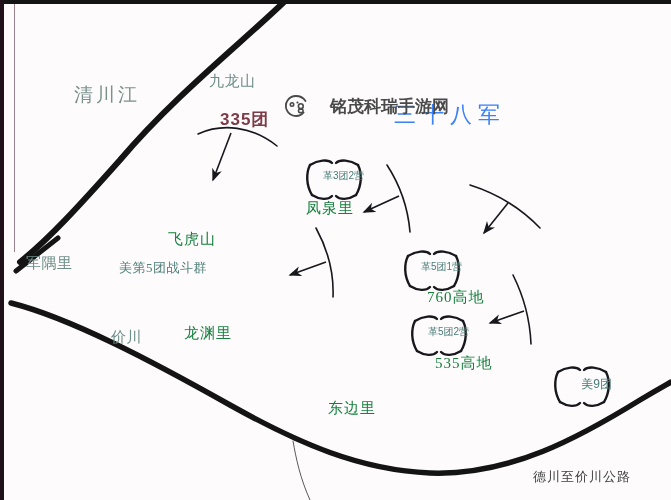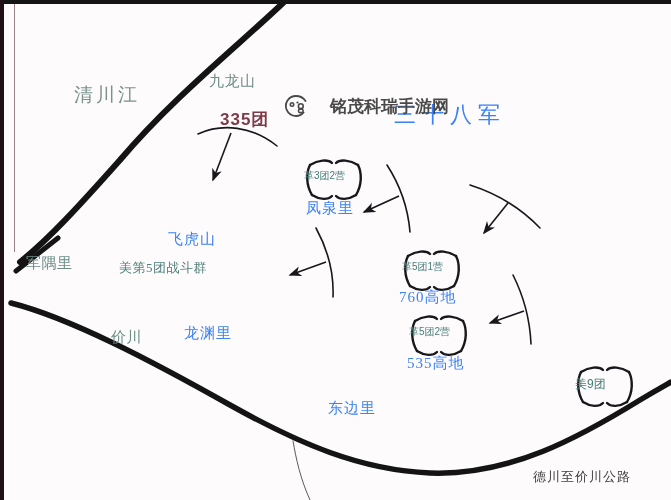--- a/index.html
+++ b/index.html
@@ -43,20 +43,21 @@
   }
   .lbl-place-lg{
     font-size:19px;
     color:#7a918c;
     letter-spacing:3px;
   }
   .lbl-height{
     font-size:15px;
     color:#5f8a84;
     letter-spacing:.5px;
+    margin-left:28px;
   }
   .lbl-group{
     font-size:13px;
     color:#4f7f79;
     letter-spacing:.5px;
   }
   .lbl-road{
     font-size:13px;
     color:#404040;
     letter-spacing:1px;
@@ -70,33 +71,33 @@
   }
   
   .unit-box{
     position:absolute;
     width:60px;
     height:44px;
   }
   .unit-box .unit-text{
     position:absolute;
     left:0;top:14px;width:60px;
-    text-align:left;
+    text-align:right;
     font-size:10px;
     color:#4a7d78;
     font-family:"Liberation Sans","DejaVu Sans",sans-serif;
     letter-spacing:0px;
     line-height:1;
   }
   .unit-box svg{position:absolute;left:0;top:0;}
   .unit-caption{
     position:absolute;
     white-space:nowrap;
     font-size:15px;
-    color:#3b82f6;
+    color:#15803d;
     letter-spacing:1px;
   }
   
   #watermark{
     position:absolute;
     display:flex;
     align-items:center;
     gap:21px;
   }
   #watermark .wm-text{
@@ -218,21 +219,21 @@
       <path d="M8 38 C 16 43, 24 43, 28 39" fill="none" stroke="#18181c" stroke-width="2.4" stroke-linecap="round"></path>
       <path d="M52 38 C 44 43, 36 43, 32 39" fill="none" stroke="#18181c" stroke-width="2.4" stroke-linecap="round"></path>
     </svg>
     <div class="unit-text">革5团2营</div>
   </div>
   <div class="unit-caption lbl-height" style="left:407px;top:354px;">535高地</div>
 
   <div class="unit-caption" style="left:328px;top:399px;">东边里</div>
 
 
-  <div class="unit-box" style="left:575px;top:364px;">
+  <div class="unit-box" style="left:552px;top:364px;">
     <svg width="60" height="44" viewBox="0 0 60 44">
       <path d="M6 8 C 2 16, 2 28, 8 38" fill="none" stroke="#18181c" stroke-width="2.4" stroke-linecap="round"></path>
       <path d="M54 8 C 58 16, 58 28, 52 38" fill="none" stroke="#18181c" stroke-width="2.4" stroke-linecap="round"></path>
       <path d="M6 8 C 14 3, 24 2, 28 6" fill="none" stroke="#18181c" stroke-width="2.4" stroke-linecap="round"></path>
       <path d="M54 8 C 46 3, 36 2, 32 6" fill="none" stroke="#18181c" stroke-width="2.4" stroke-linecap="round"></path>
       <path d="M8 38 C 16 43, 24 43, 28 39" fill="none" stroke="#18181c" stroke-width="2.4" stroke-linecap="round"></path>
       <path d="M52 38 C 44 43, 36 43, 32 39" fill="none" stroke="#18181c" stroke-width="2.4" stroke-linecap="round"></path>
     </svg>
     <div class="unit-text" style="font-size:12px;">美9团</div>
   </div>

